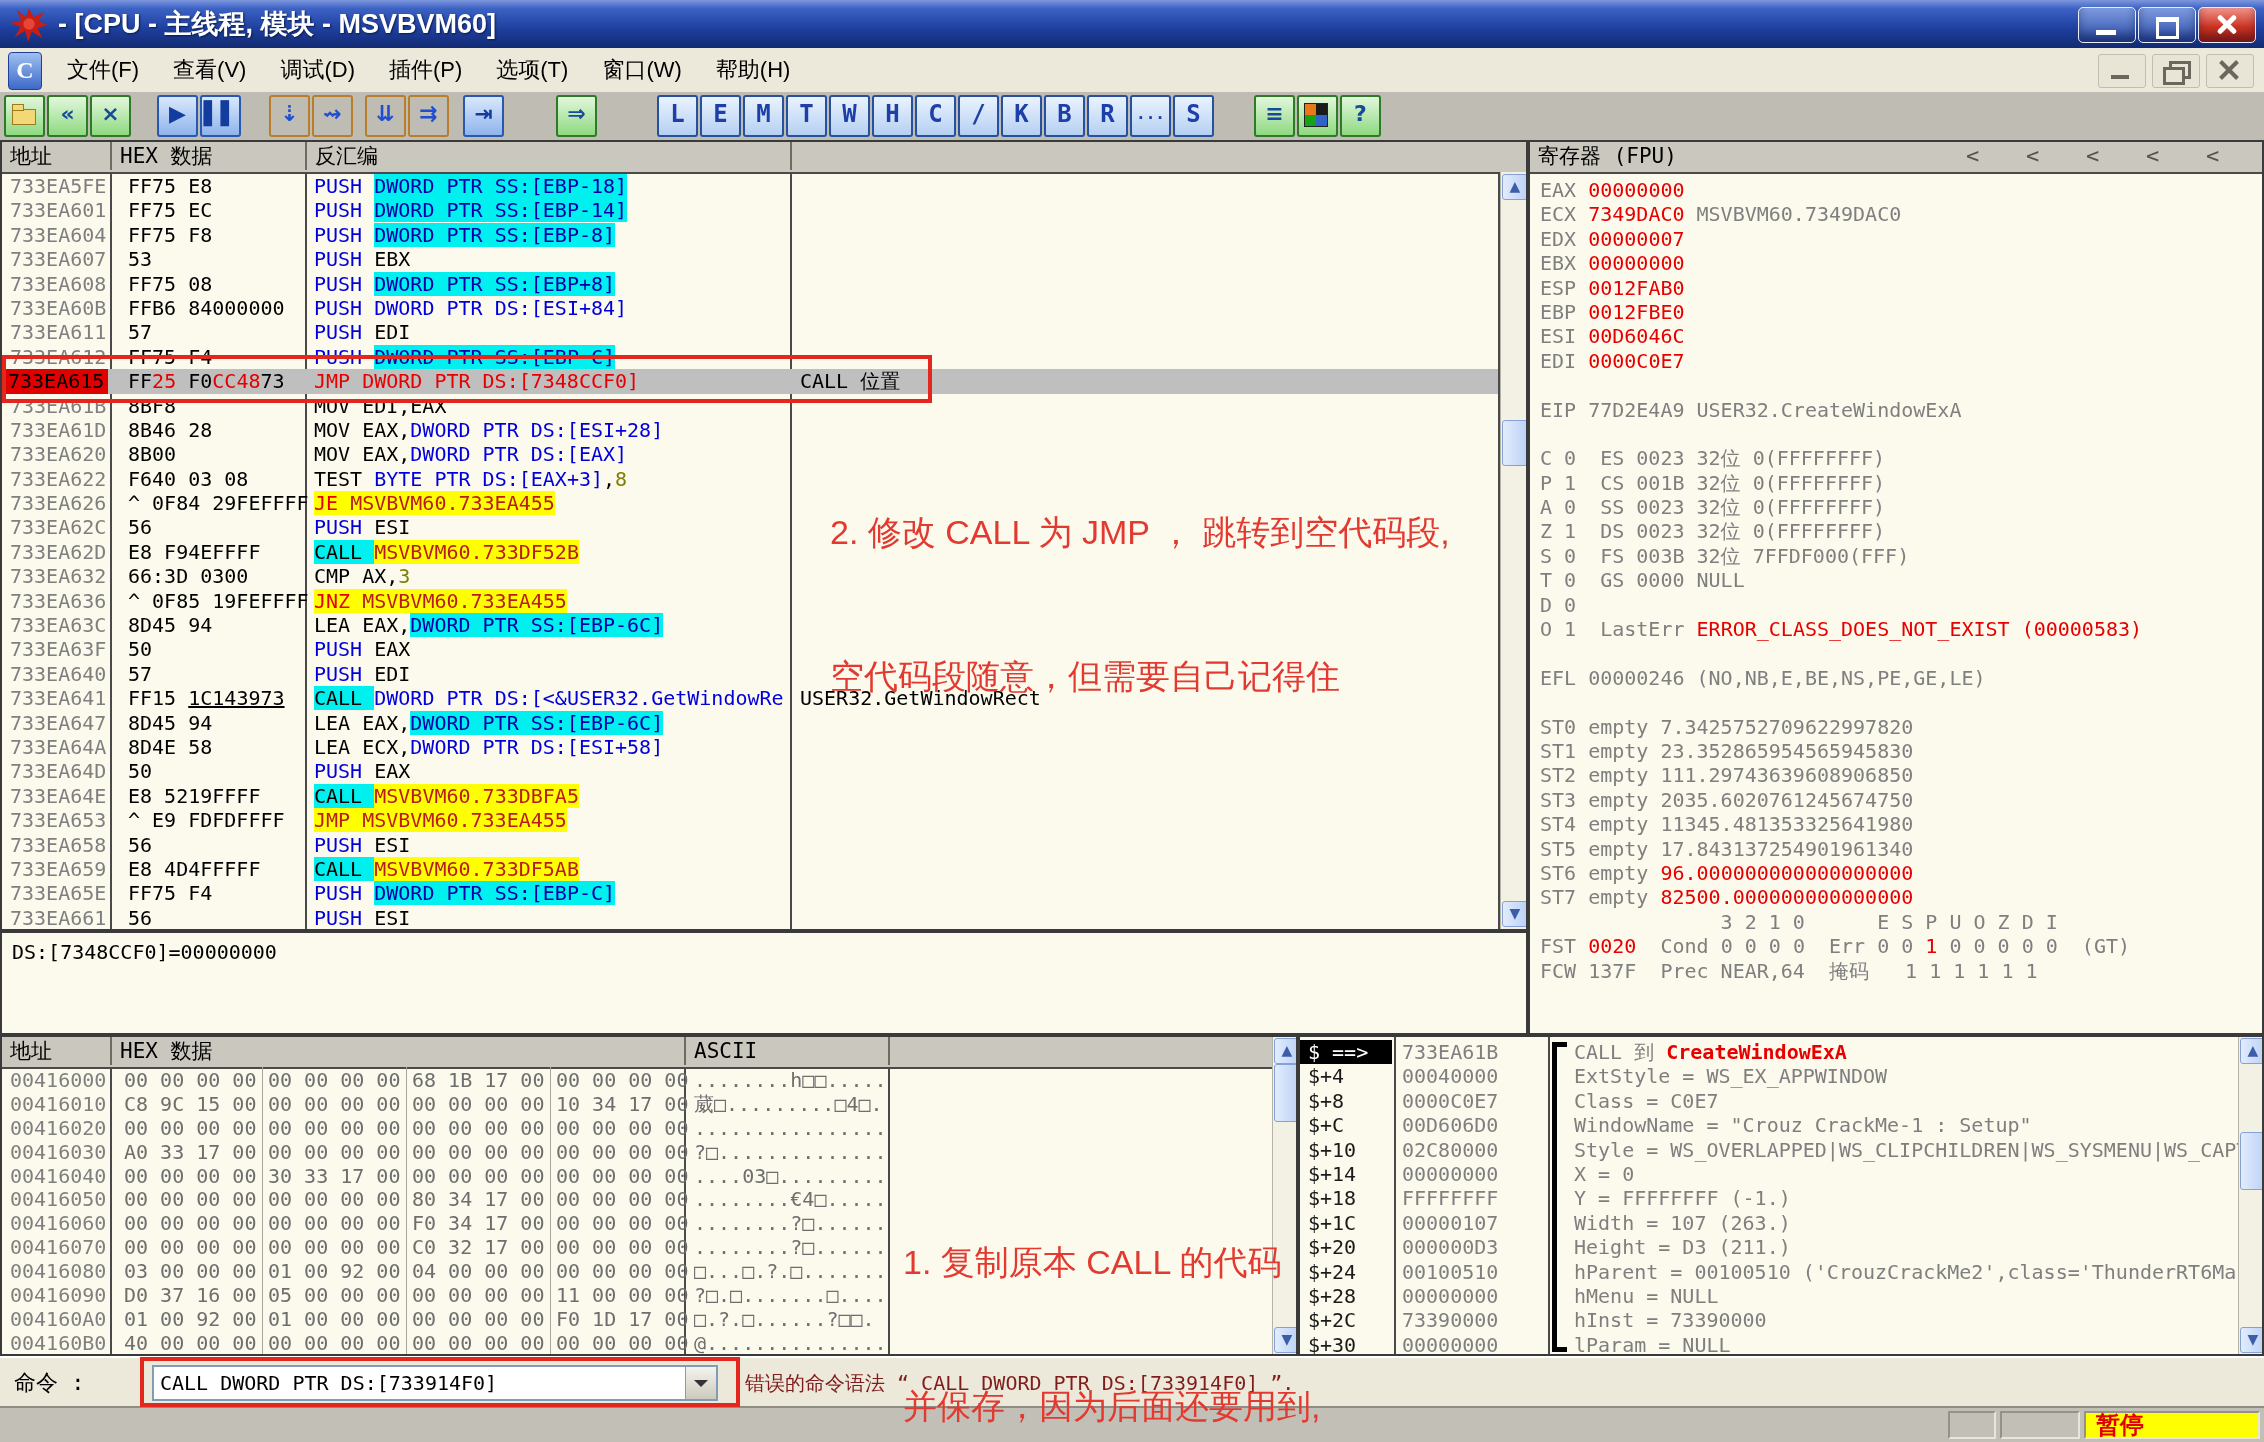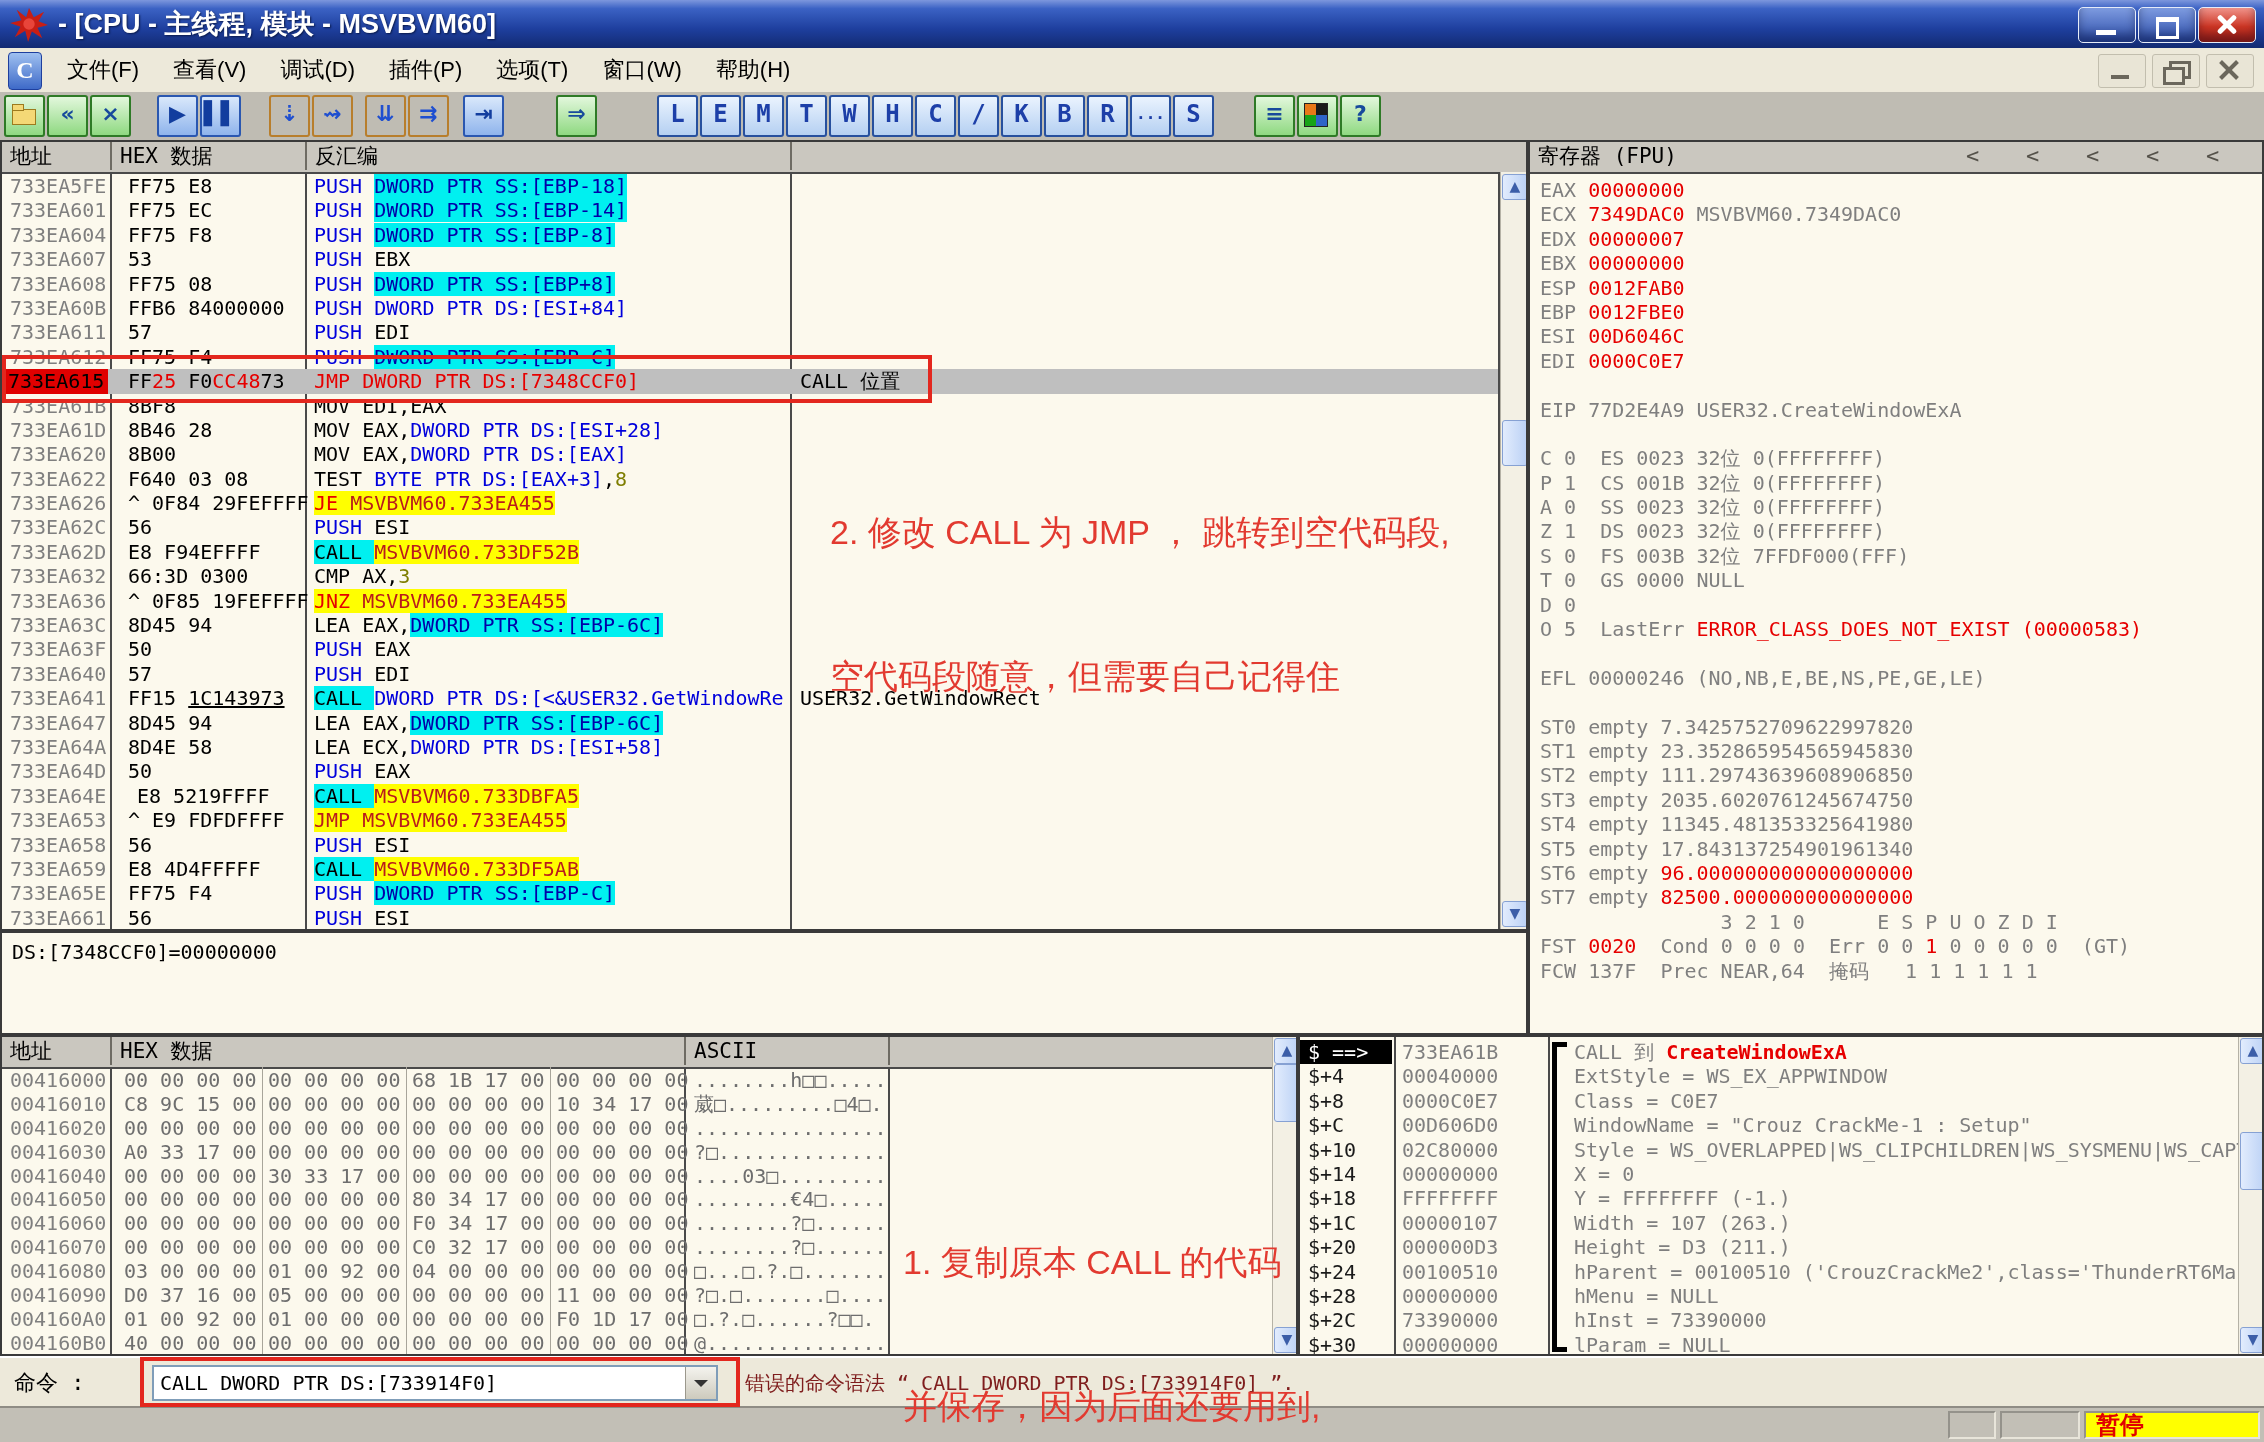--- a/index.html
+++ b/index.html
@@ -191,21 +191,21 @@
         <div class="row drow"><span class="da">733EA62D</span><span class="dh"><span class="sg-k" style="position: static;">E8 F94EFFFF</span></span><span class="di"><span class="sg-hc2" style="position: static;">CALL </span><span class="sg-hy" style="position: static;">MSVBVM60.733DF52B</span></span></div>
         <div class="row drow"><span class="da">733EA632</span><span class="dh"><span class="sg-k" style="position: static;">66:3D 0300</span></span><span class="di"><span class="sg-k" style="position: static;">CMP AX,</span><span class="sg-o" style="position: static;">3</span></span></div>
         <div class="row drow"><span class="da">733EA636</span><span class="dh"><span class="sg-k" style="position: static;">^ 0F85 19FEFFFF</span></span><span class="di"><span class="sg-ry" style="position: static;">JNZ </span><span class="sg-hy" style="position: static;">MSVBVM60.733EA455</span></span></div>
         <div class="row drow"><span class="da">733EA63C</span><span class="dh"><span class="sg-k" style="position: static;">8D45 94</span></span><span class="di"><span class="sg-k" style="position: static;">LEA EAX,</span><span class="sg-hc" style="position: static;">DWORD PTR SS:[EBP-6C]</span></span></div>
         <div class="row drow"><span class="da">733EA63F</span><span class="dh"><span class="sg-k" style="position: static;">50</span></span><span class="di"><span class="sg-b" style="position: static;">PUSH </span><span class="sg-k" style="position: static;">EAX</span></span></div>
         <div class="row drow"><span class="da">733EA640</span><span class="dh"><span class="sg-k" style="position: static;">57</span></span><span class="di"><span class="sg-b" style="position: static;">PUSH </span><span class="sg-k" style="position: static;">EDI</span></span></div>
         <div class="row drow"><span class="da">733EA641</span><span class="dh"><span class="sg-k" style="position: static;">FF15 </span><span class="sg-u" style="position: static;">1C143973</span></span><span class="di"><span class="sg-hc2" style="position: static;">CALL </span><span class="sg-b" style="position: static;">DWORD PTR DS:[&lt;&amp;USER32.GetWindowRe</span></span><span class="dc"><span class="sg-k" style="position: static;">USER32.GetWindowRect</span></span></div>
         <div class="row drow"><span class="da">733EA647</span><span class="dh"><span class="sg-k" style="position: static;">8D45 94</span></span><span class="di"><span class="sg-k" style="position: static;">LEA EAX,</span><span class="sg-hc" style="position: static;">DWORD PTR SS:[EBP-6C]</span></span></div>
         <div class="row drow"><span class="da">733EA64A</span><span class="dh"><span class="sg-k" style="position: static;">8D4E 58</span></span><span class="di"><span class="sg-k" style="position: static;">LEA ECX,</span><span class="sg-b" style="position: static;">DWORD PTR DS:[ESI+58]</span></span></div>
         <div class="row drow"><span class="da">733EA64D</span><span class="dh"><span class="sg-k" style="position: static;">50</span></span><span class="di"><span class="sg-b" style="position: static;">PUSH </span><span class="sg-k" style="position: static;">EAX</span></span></div>
-        <div class="row drow"><span class="da">733EA64E</span><span class="dh"><span class="sg-k" style="position: static; margin-left: 9px;">E8 5219FFFF</span></span><span class="di"><span class="sg-hc2" style="position: static;">CALL </span><span class="sg-hy" style="position: static;">MSVBVM60.733DBFA5</span></span></div>
+        <div class="row drow"><span class="da">733EA64E</span><span class="dh"><span class="sg-k" style="position: static;">E8 5219FFFF</span></span><span class="di"><span class="sg-hc2" style="position: static;">CALL </span><span class="sg-hy" style="position: static;">MSVBVM60.733DBFA5</span></span></div>
         <div class="row drow"><span class="da">733EA653</span><span class="dh"><span class="sg-k" style="position: static;">^ E9 FDFDFFFF</span></span><span class="di"><span class="sg-hy" style="position: static;">JMP </span><span class="sg-hy" style="position: static;">MSVBVM60.733EA455</span></span></div>
         <div class="row drow"><span class="da">733EA658</span><span class="dh"><span class="sg-k" style="position: static;">56</span></span><span class="di"><span class="sg-b" style="position: static;">PUSH </span><span class="sg-k" style="position: static;">ESI</span></span></div>
         <div class="row drow"><span class="da">733EA659</span><span class="dh"><span class="sg-k" style="position: static;">E8 4D4FFFFF</span></span><span class="di"><span class="sg-hc2" style="position: static;">CALL </span><span class="sg-hy" style="position: static;">MSVBVM60.733DF5AB</span></span></div>
         <div class="row drow"><span class="da">733EA65E</span><span class="dh"><span class="sg-k" style="position: static;">FF75 F4</span></span><span class="di"><span class="sg-b" style="position: static;">PUSH </span><span class="sg-hc" style="position: static;">DWORD PTR SS:[EBP-C]</span></span></div>
         <div class="row drow"><span class="da">733EA661</span><span class="dh"><span class="sg-k" style="position: static;">56</span></span><span class="di"><span class="sg-b" style="position: static;">PUSH </span><span class="sg-k" style="position: static;">ESI</span></span></div>
         <div class="row drow"><span class="da"></span><span class="dh"><span class="sg-k" style="position: static;"></span></span><span class="di"><span class="sg-hc2" style="position: static;">CALL </span><span class="sg-hy" style="position: static;">MSVBVM60.733DF52B</span></span></div>
       </div>
 
     <div class="sbtrack" style="left:1498px;top:30px;width:26px;height:757px;">
       <div class="sbbtn" style="top:2px;">▲</div>
@@ -235,21 +235,21 @@
         <div class="regline"></div>
         <div class="regline"><span class="sg-g" style="position: static;">EIP 77D2E4A9 USER32.CreateWindowExA</span></div>
         <div class="regline"></div>
         <div class="regline"><span class="sg-g" style="position: static;">C 0  ES 0023 32位 0(FFFFFFFF)</span></div>
         <div class="regline"><span class="sg-g" style="position: static;">P 1  CS 001B 32位 0(FFFFFFFF)</span></div>
         <div class="regline"><span class="sg-g" style="position: static;">A 0  SS 0023 32位 0(FFFFFFFF)</span></div>
         <div class="regline"><span class="sg-g" style="position: static;">Z 1  DS 0023 32位 0(FFFFFFFF)</span></div>
         <div class="regline"><span class="sg-g" style="position: static;">S 0  FS 003B 32位 7FFDF000(FFF)</span></div>
         <div class="regline"><span class="sg-g" style="position: static;">T 0  GS 0000 NULL</span></div>
         <div class="regline"><span class="sg-g" style="position: static;">D 0</span></div>
-        <div class="regline"><span class="sg-g" style="position: static;">O 5  LastErr </span><span class="sg-rd" style="position: static;">ERROR_CLASS_DOES_NOT_EXIST (00000583)</span></div>
+        <div class="regline"><span class="sg-g" style="position: static;">O 1  LastErr </span><span class="sg-rd" style="position: static;">ERROR_CLASS_DOES_NOT_EXIST (00000583)</span></div>
         <div class="regline"></div>
         <div class="regline"><span class="sg-g" style="position: static;">EFL 00000246 (NO,NB,E,BE,NS,PE,GE,LE)</span></div>
         <div class="regline"></div>
         <div class="regline"><span class="sg-g" style="position: static;">ST0 empty 7.3425752709622997820</span></div>
         <div class="regline"><span class="sg-g" style="position: static;">ST1 empty 23.352865954565945830</span></div>
         <div class="regline"><span class="sg-g" style="position: static;">ST2 empty 111.29743639608906850</span></div>
         <div class="regline"><span class="sg-g" style="position: static;">ST3 empty 2035.6020761245674750</span></div>
         <div class="regline"><span class="sg-g" style="position: static;">ST4 empty 11345.481353325641980</span></div>
         <div class="regline"><span class="sg-g" style="position: static;">ST5 empty 17.843137254901961340</span></div>
         <div class="regline"><span class="sg-g" style="position: static;">ST6 empty </span><span class="sg-rd" style="position: static;">96.000000000000000000</span></div>

